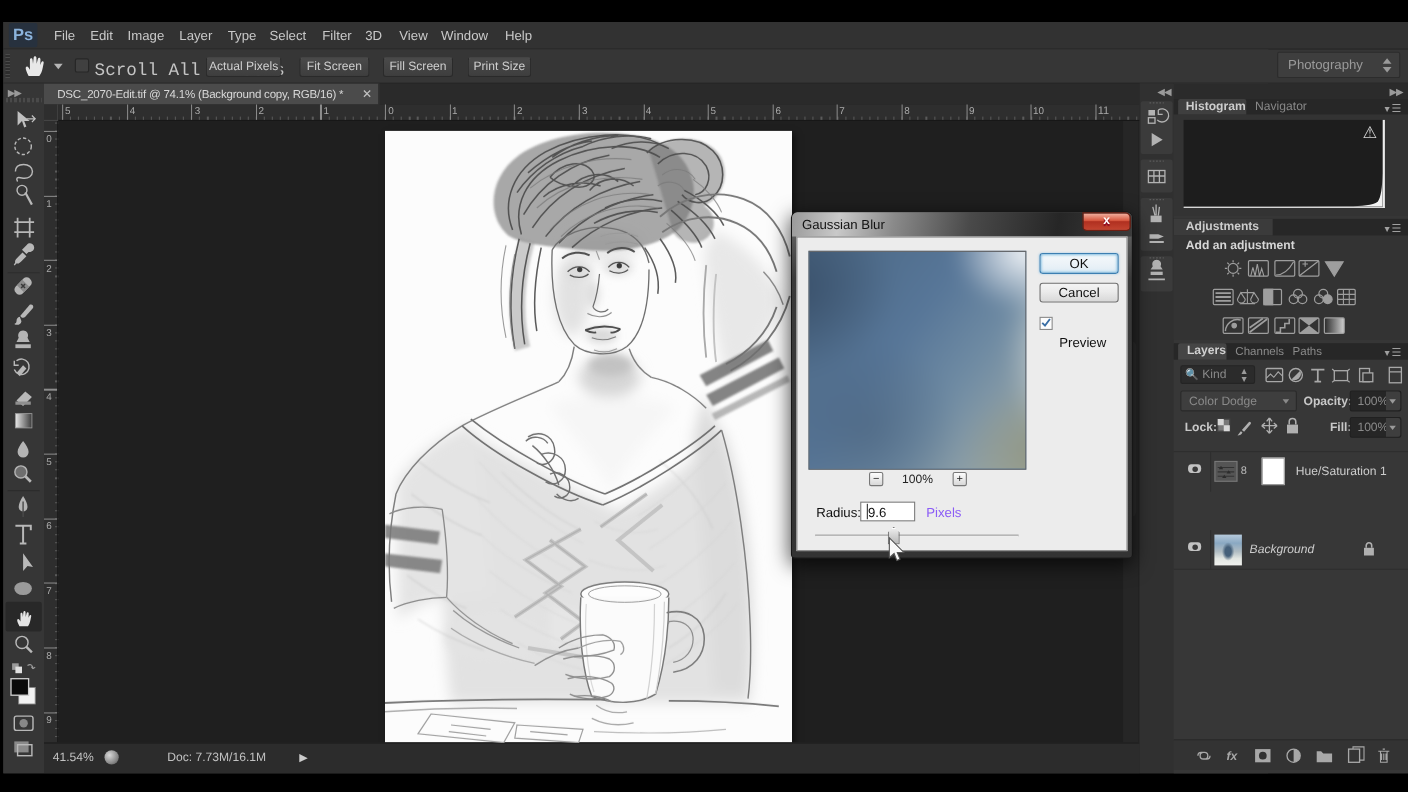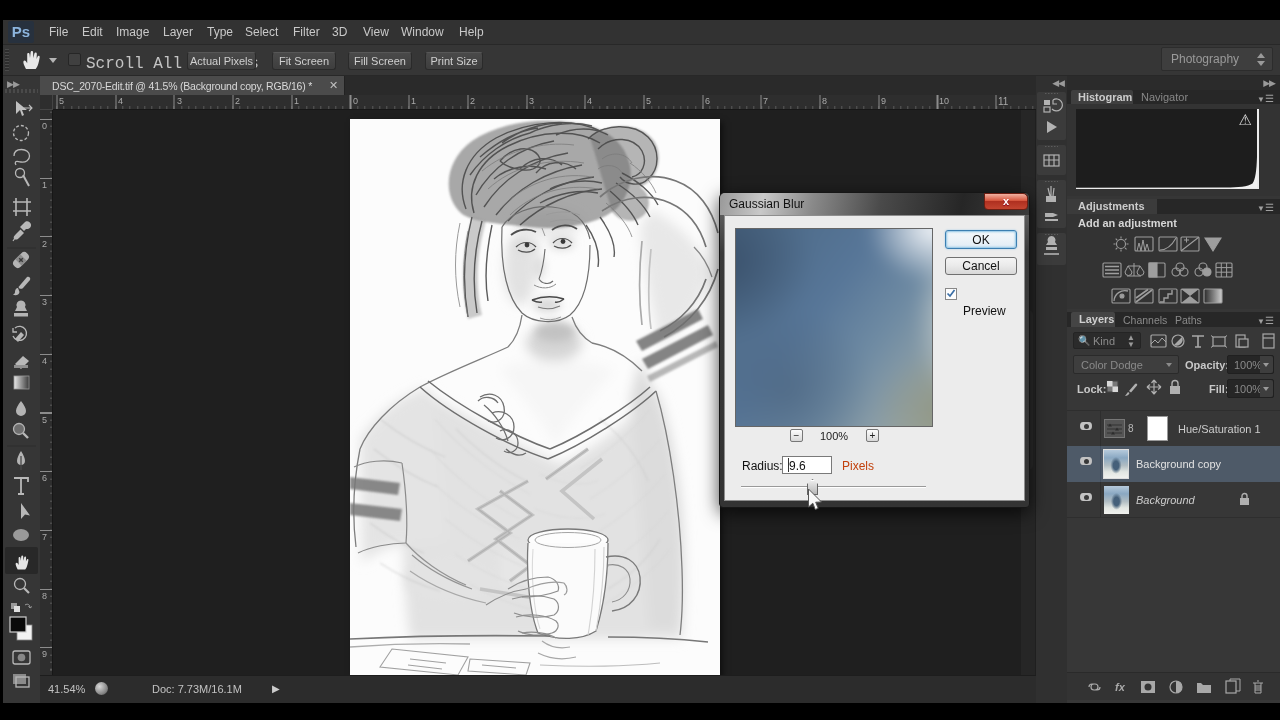--- a/index.html
+++ b/index.html
@@ -145,21 +145,21 @@
           <stop offset="0" stop-color="#e8e8e8"></stop>
               <stop offset="1" stop-color="#3a3a3a"></stop>
         </linearGradient>
       </defs>
     </svg>
   </div>
   <div class="abs" id="docarea" style="left:37px;top:56px;width:996px;height:627px;background:#1f1f1f;">
 
     <div class="abs" style="left:0;top:0;width:996px;height:19px;background:#2a2a2a;">
       <div class="abs" style="left:0;top:0;width:305px;height:19px;background:#4b4b4b;border-right:1px solid #222;">
-        <div class="abs" style="left:12px;top:4px;font-size:10.5px;color:#d8d8d8;white-space:nowrap;letter-spacing:-0.2px;">DSC_2070-Edit.tif @ 41.5% (Background copy, RGB/16) *</div>
+        <div class="abs" style="left:12px;top:4px;font-size:10.5px;color:#d8d8d8;white-space:nowrap;letter-spacing:-0.2px;">DSC_2070-Edit.tif @ 74.1% (Background copy, RGB/16) *</div>
         <div class="abs" style="left:289px;top:3px;font-size:11px;color:#c0c0c0;">✕</div>
       </div>
     </div>
 
     <div class="abs" style="left:0;top:19px;width:13px;height:15px;background:#2e2e2e;border-right:1px solid #444;border-bottom:1px solid #444;"></div>
 
     <div class="abs" style="left:13px;top:19px;width:983px;height:15px;background:#2e2e2e;border-bottom:1px solid #171717;
       background-image:
         repeating-linear-gradient(90deg,#8c8c8c 0 1px,transparent 1px 58.7px),
         repeating-linear-gradient(90deg,#5a5a5a 0 1px,transparent 1px 7.34px);
@@ -592,26 +592,20 @@
         <div class="abs" style="left:37px;top:8px;width:21px;height:19px;background:#555;border:1px solid #777;">
           <svg width="19" height="17" viewBox="0 0 19 17">
                 <path d="M2 5 h15 M2 9 h15 M2 13 h15" stroke="#333" stroke-width="1"></path>
                 <path d="M5 3.5 l2 3 h-4 z M12 7.5 l2 3 h-4 z M8 11.5 l2 3 h-4 z" fill="#2c2c2c"></path>
               </svg>
         </div>
         <div class="abs" style="left:61px;top:12px;color:#b8b8b8;font-size:10px;">8</div>
         <div class="abs" style="left:80px;top:5px;width:21px;height:25px;background:#fff;border:1px solid #999;"></div>
         <div class="abs" style="left:111px;top:12px;color:#cccccc;font-size:11px;">Hue/Saturation 1</div>
       </div>
-      <div class="abs" style="left:0;top:134px;width:213px;height:36px;background:#4e5a68;">
-        <div class="abs eye" style="left:13px;top:11px;"></div>
-        <div class="abs" style="left:33px;top:0;width:1px;height:36px;background:#435061;"></div>
-        <div class="abs thumbphoto" style="left:36px;top:3px;width:26px;height:30px;border:1px solid #ddd;"></div>
-        <div class="abs" style="left:69px;top:12px;color:#e2e2e2;font-size:11px;">Background copy</div>
-      </div>
       <div class="abs" style="left:0;top:170px;width:213px;height:36px;border-bottom:1px solid #2e2e2e;">
         <div class="abs eye" style="left:13px;top:11px;"></div>
         <div class="abs" style="left:33px;top:0;width:1px;height:36px;background:#2e2e2e;"></div>
         <div class="abs thumbphoto" style="left:37px;top:4px;width:25px;height:28px;"></div>
         <div class="abs" style="left:69px;top:12px;color:#cccccc;font-size:11px;font-style:italic;">Background</div>
         <div class="abs" style="left:172px;top:10px;">
           <svg width="11" height="14" viewBox="0 0 11 14">
                 <rect x="1" y="6" width="9" height="7" fill="#b0b0b0"></rect>
                 <path d="M3 6 V4 a2.5 2.5 0 0 1 5 0 v2" stroke="#b0b0b0" stroke-width="1.4" fill="none"></path>
               </svg>
@@ -664,21 +658,21 @@
 
       <div class="abs" style="left:65px;top:213px;width:13px;height:13px;background:linear-gradient(#fdfdfd,#d8d8d8);border:1px solid #777;border-radius:2px;color:#222;font-size:10px;line-height:11px;text-align:center;">−</div>
       <div class="abs" style="left:95px;top:214px;font-size:11px;color:#222;">100%</div>
       <div class="abs" style="left:141px;top:213px;width:13px;height:13px;background:linear-gradient(#fdfdfd,#d8d8d8);border:1px solid #777;border-radius:2px;color:#222;font-size:10px;line-height:11px;text-align:center;">+</div>
 
       <div class="abs" style="left:17px;top:243px;font-size:12px;color:#111;">Radius:</div>
       <div class="abs" style="left:57px;top:240px;width:50px;height:18px;background:#fff;border:1px solid #7a7a7a;">
         <div class="abs" style="left:6px;top:2px;font-size:12px;color:#111;">9.6</div>
         <div class="abs" style="left:5px;top:1px;width:1px;height:14px;background:#333;"></div>
       </div>
-      <div class="abs" style="left:117px;top:243px;font-size:12px;color:#c2410c;">Pixels</div>
+      <div class="abs" style="left:117px;top:243px;font-size:12px;color:#8b5cf6;">Pixels</div>
 
       <div class="abs" style="left:16px;top:270px;width:185px;height:2px;background:#999;border-bottom:1px solid #fff;"></div>
       <div class="abs" style="left:82px;top:263px;width:11px;height:16px;background:linear-gradient(#eee,#b8b8b8);border:1px solid #666;
         clip-path:polygon(0 32%,50% 0,100% 32%,100% 100%,0 100%);box-shadow:inset 0 1px 0 #fff;"></div>
 
       <div class="abs" style="left:220px;top:14px;width:72px;height:19px;border:1px solid #3c7fb1;border-radius:3px;
         background:linear-gradient(#f4f8fb,#ecf3f8 50%,#dfecf5);box-shadow:0 0 2px 1px #8ec4e4 inset, 0 0 2px #9cc9e6;
         font-size:12px;color:#111;text-align:center;line-height:18px;">OK</div>
       <div class="abs" style="left:220px;top:41px;width:72px;height:18px;border:1px solid #707070;border-radius:3px;
         background:linear-gradient(#f4f4f4,#ebebeb 45%,#d8d8d8);

